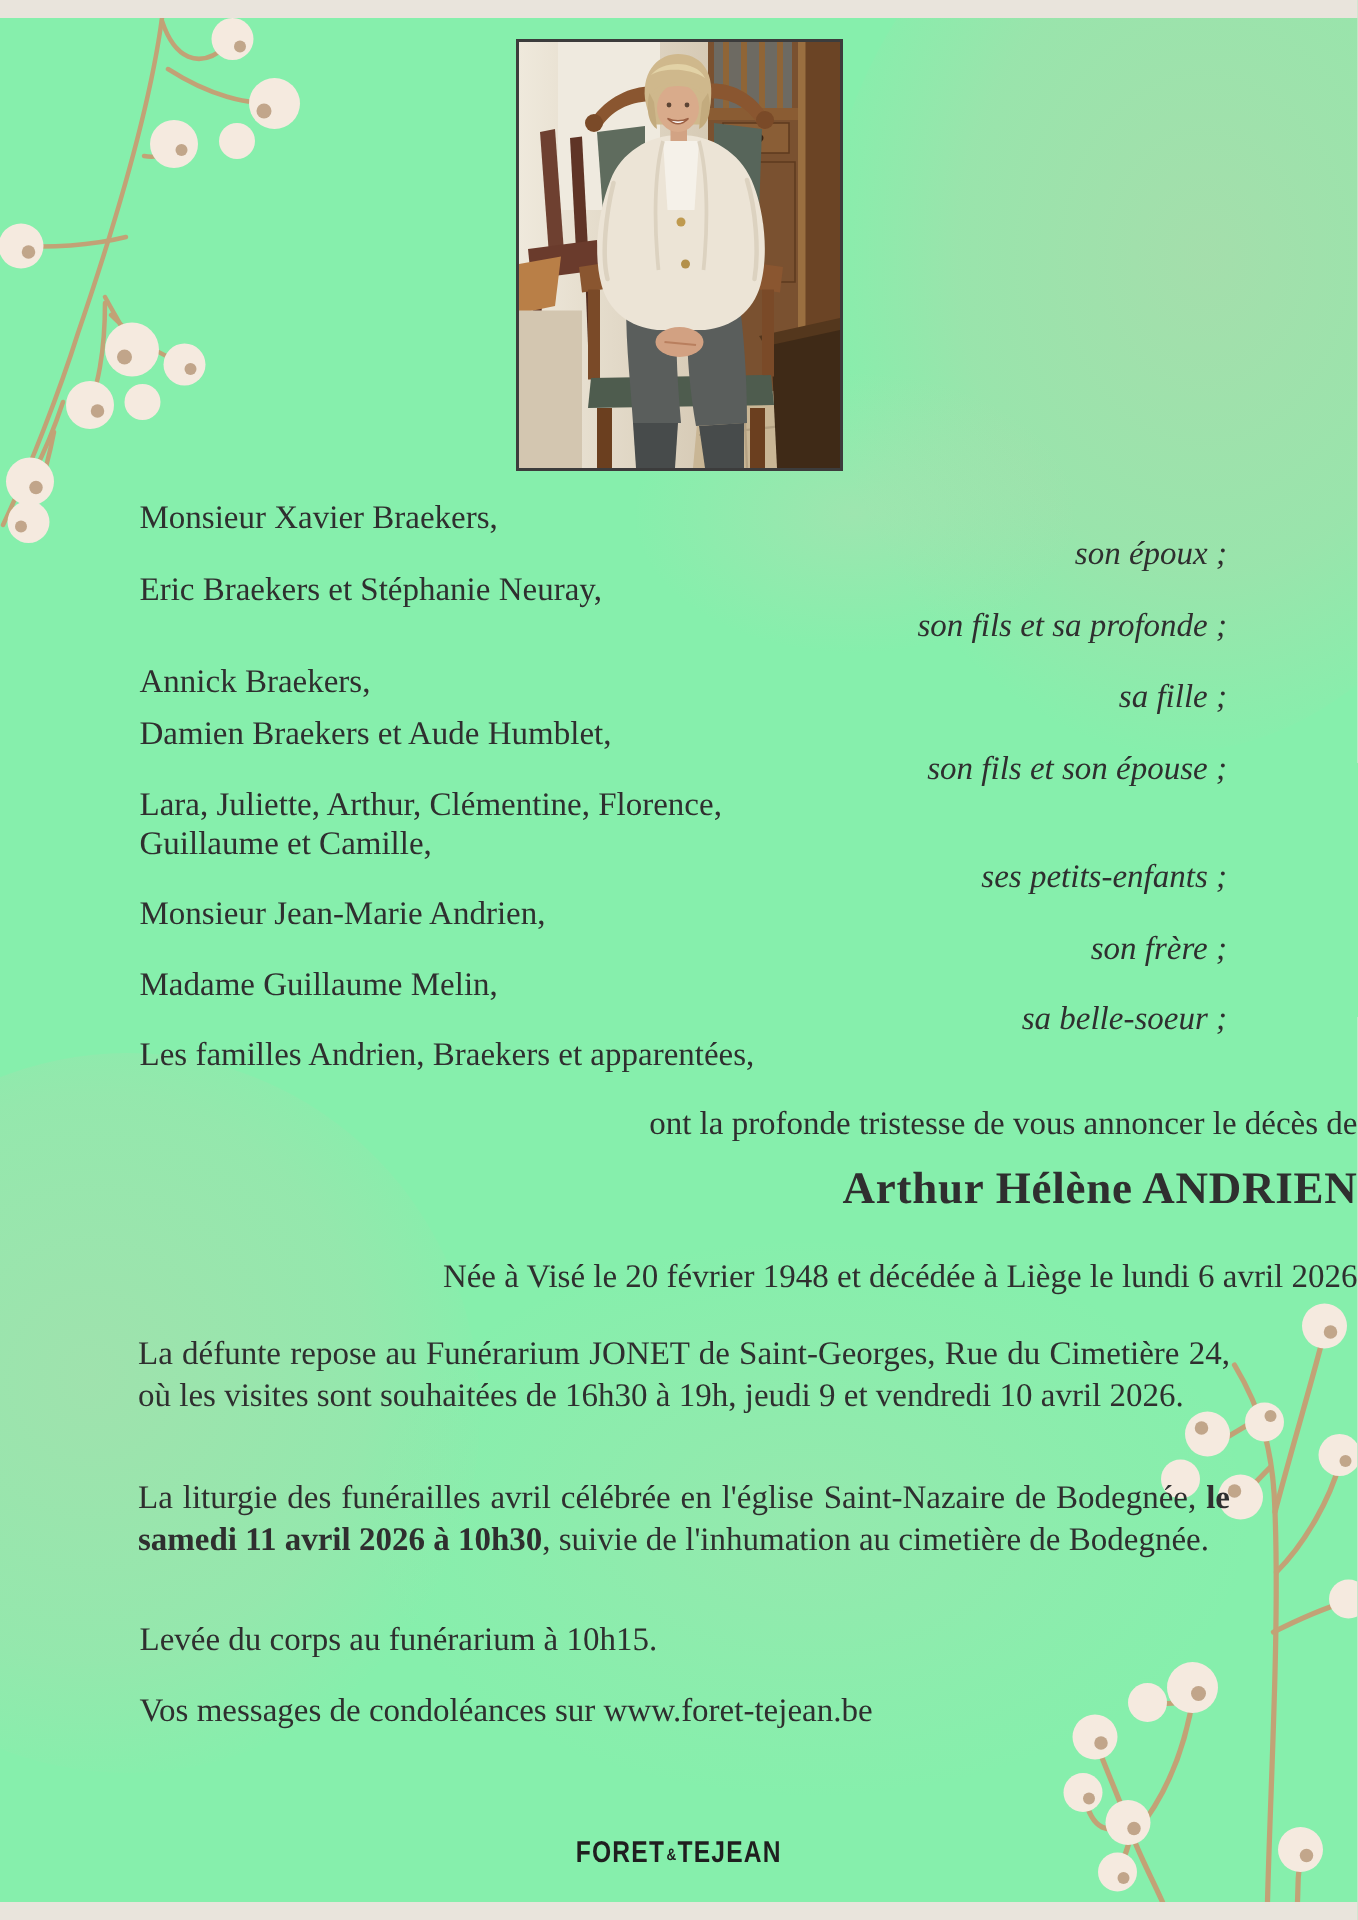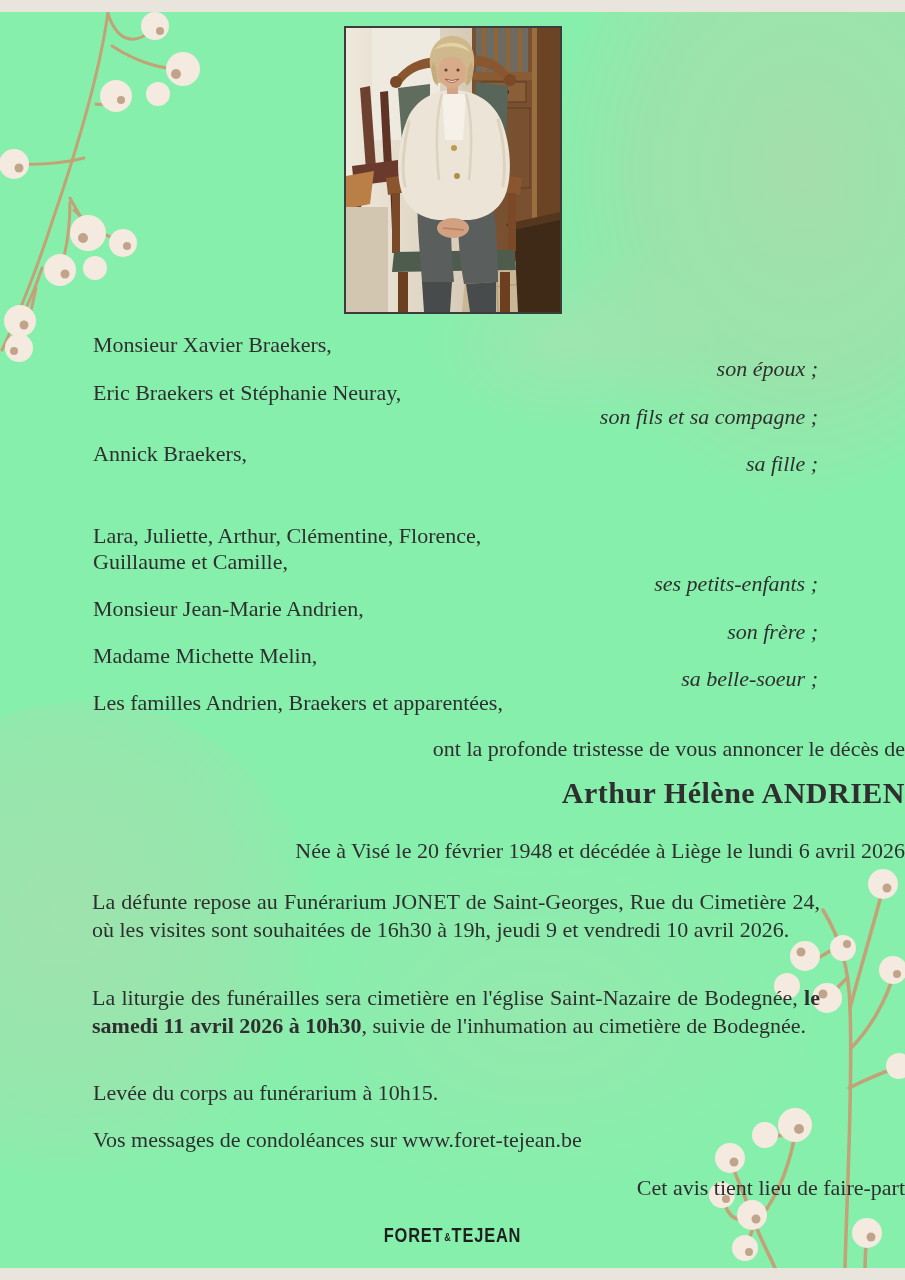--- a/index.html
+++ b/index.html
@@ -208,41 +208,42 @@
       <path d="M88,22 C96,12 118,12 124,24 C114,17 96,17 88,22 Z" fill="#e2d2a6"></path>
       <circle cx="100" cy="42" r="1.6" fill="#5c4434"></circle>
       <circle cx="112" cy="42" r="1.6" fill="#5c4434"></circle>
       <path d="M99,51 Q106,58 113,51 Q106,54 99,51 Z" fill="#ffffff" stroke="#9c6044" stroke-width="1"></path>
     </svg>
   </div>
 
   <div class="ln" style="top:320px">Monsieur Xavier Braekers,</div>
   <div class="ln" style="top:368px">Eric Braekers et Stéphanie Neuray,</div>
   <div class="ln" style="top:429px">Annick Braekers,</div>
+  <div class="ln" style="top:464px">Damien Braekers et Aude Humblet,</div>
   <div class="ln wrap" style="top:511px">Lara, Juliette, Arthur, Clémentine, Florence, Guillaume et Camille,</div>
   <div class="ln" style="top:584px">Monsieur Jean-Marie Andrien,</div>
-  <div class="ln" style="top:631px">Madame Michette Melin,</div>
+  <div class="ln" style="top:631px">Madame Guillaume Melin,</div>
   <div class="ln" style="top:678px">Les familles Andrien, Braekers et apparentées,</div>
 
   <div class="rel" style="top:344px">son époux ;</div>
-  <div class="rel" style="top:392px">son fils et sa compagne ;</div>
+  <div class="rel" style="top:392px">son fils et sa profonde ;</div>
   <div class="rel" style="top:439px">sa fille ;</div>
+  <div class="rel" style="top:487px">son fils et son épouse ;</div>
   <div class="rel" style="top:559px">ses petits-enfants ;</div>
   <div class="rel" style="top:607px">son frère ;</div>
   <div class="rel" style="top:654px">sa belle-soeur ;</div>
 
   <div class="center" style="top:724px">ont la profonde tristesse de vous annoncer le décès de</div>
   <div class="center deceased-name" style="top:764px">Arthur Hélène ANDRIEN</div>
   <div class="center" style="top:826px">Née à Visé le 20 février 1948 et décédée à Liège le lundi 6 avril 2026</div>
 
   <div class="para" style="top:876px">La défunte repose au Funérarium JONET de Saint-Georges, Rue du Cimetière 24, où les visites sont souhaitées de 16h30 à 19h, jeudi 9 et vendredi 10 avril 2026.</div>
-  <div class="para" style="top:972px"><span>La liturgie des funérailles sera cimetière en l'église Saint-Nazaire de Bodegnée, </span><strong>le samedi 11 avril 2026 à 10h30</strong><span>, suivie de l'inhumation au cimetière de Bodegnée.</span></div>
+  <div class="para" style="top:972px"><span>La liturgie des funérailles avril célébrée en l'église Saint-Nazaire de Bodegnée, </span><strong>le samedi 11 avril 2026 à 10h30</strong><span>, suivie de l'inhumation au cimetière de Bodegnée.</span></div>
   <div class="ln" style="top:1068px">Levée du corps au funérarium à 10h15.</div>
   <div class="ln" style="top:1115px">Vos messages de condoléances sur www.foret-tejean.be</div>
-  <div class="center" style="top:1163px">Cet avis tient lieu de faire-part</div>
 
   <div class="logo">
     <span class="logo-word">FORET</span>
     <span class="logo-amp">&amp;</span>
     <span class="logo-word">TEJEAN</span>
   </div>
 
 </div>
 
 </body></html>

